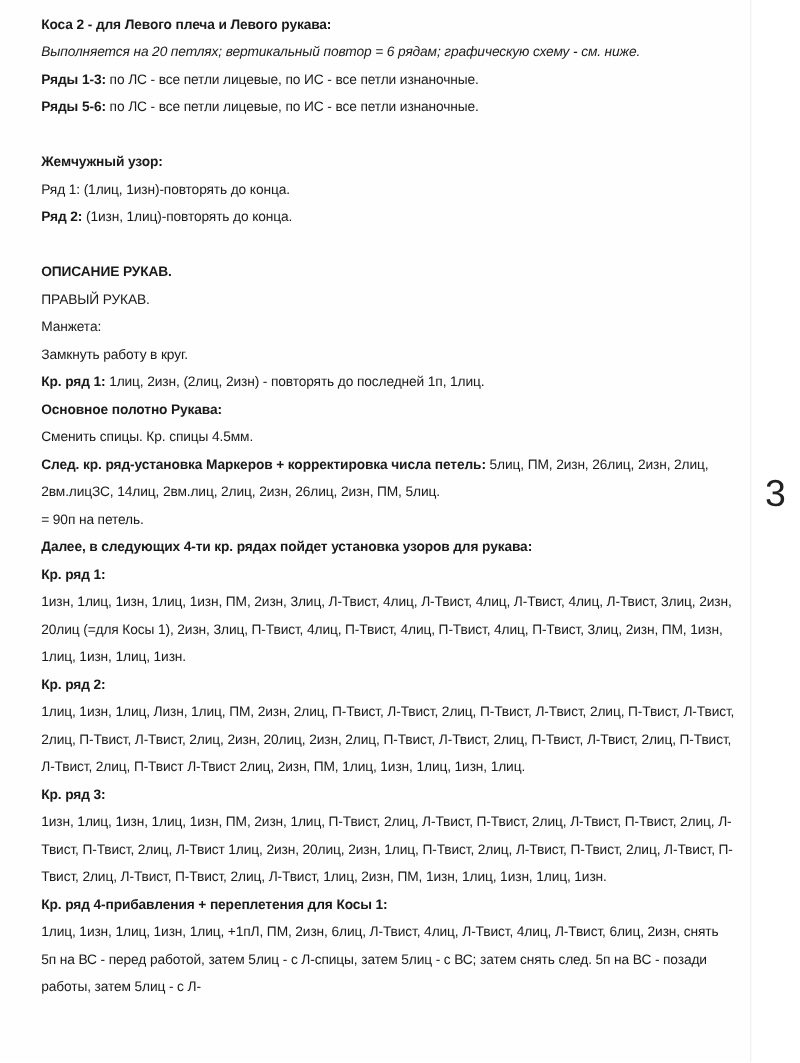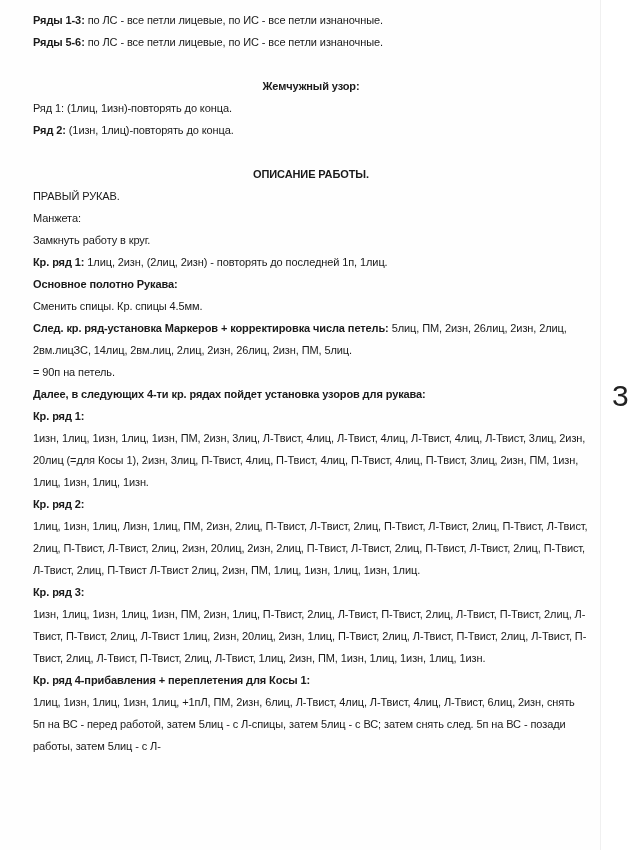--- a/index.html
+++ b/index.html
@@ -32,21 +32,20 @@
     color: #1a1a1a;
     font-size: 11px;
     line-height: 22px;
     letter-spacing: -0.1px;
   }
   .para {
     margin: 0;
   }
   .para.gap {
     margin-top: 22px;
-    text-align: center;
   }
   .para.italic {
     font-style: italic;
   }
   .lead {
     font-weight: bold;
   }
   .right-margin {
     position: absolute;
     left: 602px;
@@ -65,34 +64,36 @@
     line-height: 36px;
   }
 </style>
 </head>
 <body>
 
 <div class="viewport">
   <div class="doc-page">
     <div class="doc-content">
 
+      <p class="para"><span class="lead">Коса 2 - для Левого плеча и Левого рукава:</span><span></span></p>
 
+      <p class="para italic"><span class="lead"></span><span>Выполняется на 20 петлях; вертикальный повтор = 6 рядам; графическую схему - см. ниже.</span></p>
 
       <p class="para"><span class="lead">Ряды 1-3:</span><span> по ЛС - все петли лицевые, по ИС - все петли изнаночные.</span></p>
 
 
       <p class="para"><span class="lead">Ряды 5-6:</span><span> по ЛС - все петли лицевые, по ИС - все петли изнаночные.</span></p>
 
       <p class="para gap"><span class="lead">Жемчужный узор:</span><span></span></p>
 
       <p class="para"><span class="lead"></span><span>Ряд 1: (1лиц, 1изн)-повторять до конца.</span></p>
 
       <p class="para"><span class="lead">Ряд 2:</span><span> (1изн, 1лиц)-повторять до конца.</span></p>
 
-      <p class="para gap"><span class="lead">ОПИСАНИЕ РАБОТЫ.</span><span></span></p>
+      <p class="para gap"><span class="lead">ОПИСАНИЕ РУКАВ.</span><span></span></p>
 
       <p class="para"><span class="lead"></span><span>ПРАВЫЙ РУКАВ.</span></p>
 
       <p class="para"><span class="lead"></span><span>Манжета:</span></p>
 
 
       <p class="para"><span class="lead"></span><span>Замкнуть работу в круг.</span></p>
 
       <p class="para"><span class="lead">Кр. ряд 1:</span><span> 1лиц, 2изн, (2лиц, 2изн) - повторять до последней 1п, 1лиц.</span></p>
 

